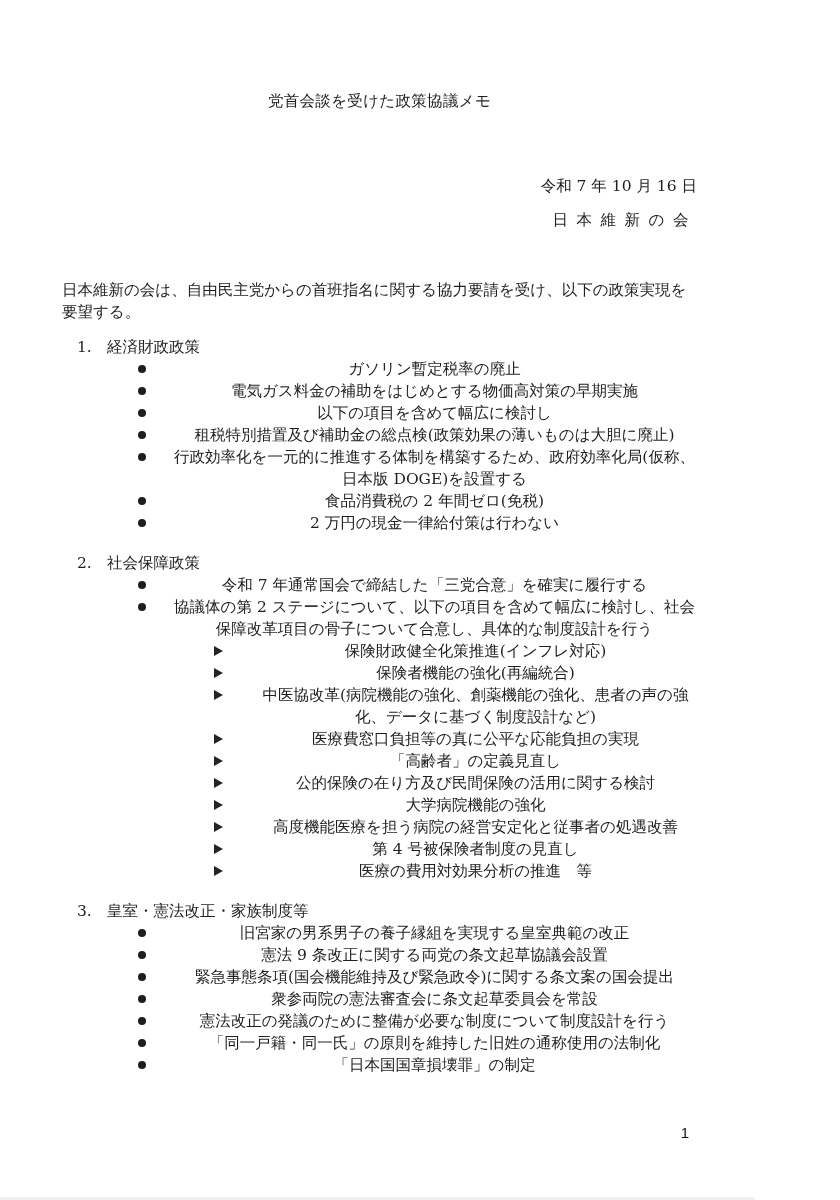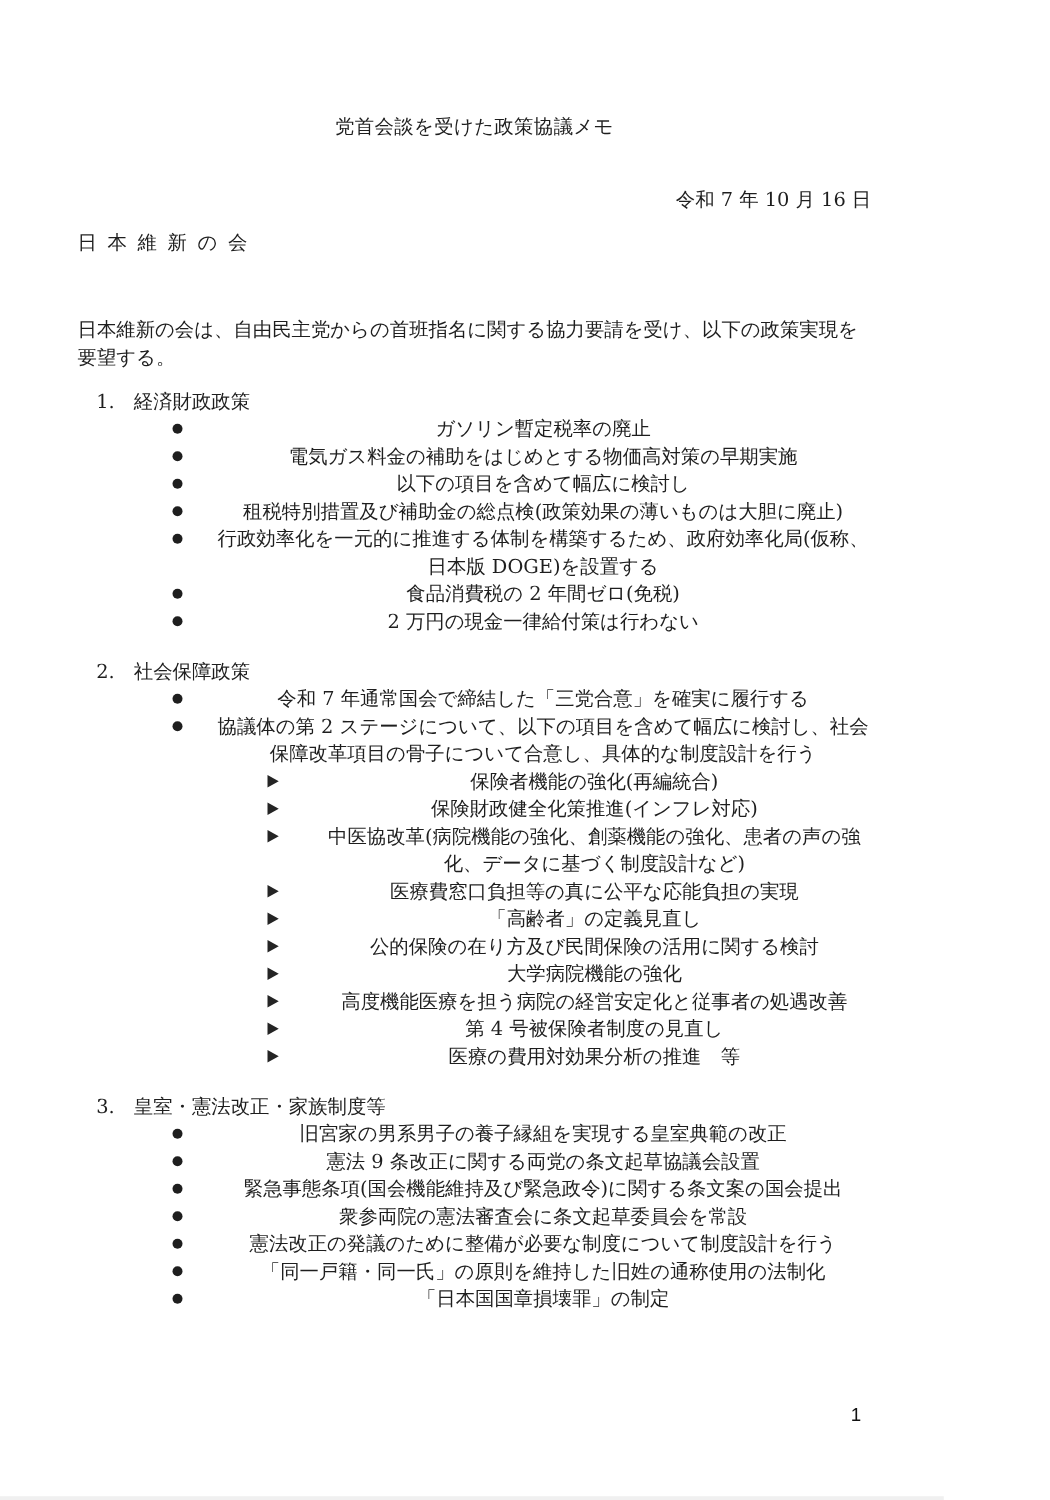--- a/index.html
+++ b/index.html
@@ -20,23 +20,24 @@
     box-sizing: border-box;
     width: 755px;
     height: 1200px;
   }
   .doc-title {
     text-align: center;
     letter-spacing: 0.02em;
   }
   .doc-date {
     text-align: right;
-    margin-top: 37px;
+    margin-top: 63px;
   }
   .doc-org {
+    text-align: right;
     margin-top: 12px;
     letter-spacing: 0.55em;
   }
   .doc-intro {
     margin: 48px 0 0 0;
   }
   #sections { margin-top: 13px; }
   .section + .section { margin-top: 18px; }
   .section-heading { display: flex; }
   .sec-num {
@@ -136,25 +137,25 @@
         <div class="item">
           <span class="marker bullet"></span>
           <span class="item-text">令和 7 年通常国会で締結した「三党合意」を確実に履行する</span>
         </div>
         <div class="item">
           <span class="marker bullet"></span>
           <span class="item-text">協議体の第 2 ステージについて、以下の項目を含めて幅広に検討し、社会保障改革項目の骨子について合意し、具体的な制度設計を行う</span>
         </div>
         <div class="item sub">
           <span class="marker arrow"></span>
+          <span class="item-text">保険財政健全化策推進(インフレ対応)</span>
+        </div>
+        <div class="item sub">
+          <span class="marker arrow"></span>
           <span class="item-text">保険者機能の強化(再編統合)</span>
-        </div>
-        <div class="item sub">
-          <span class="marker arrow"></span>
-          <span class="item-text">保険財政健全化策推進(インフレ対応)</span>
         </div>
         <div class="item sub">
           <span class="marker arrow"></span>
           <span class="item-text">中医協改革(病院機能の強化、創薬機能の強化、患者の声の強化、データに基づく制度設計など)</span>
         </div>
         <div class="item sub">
           <span class="marker arrow"></span>
           <span class="item-text">医療費窓口負担等の真に公平な応能負担の実現</span>
         </div>
         <div class="item sub">

